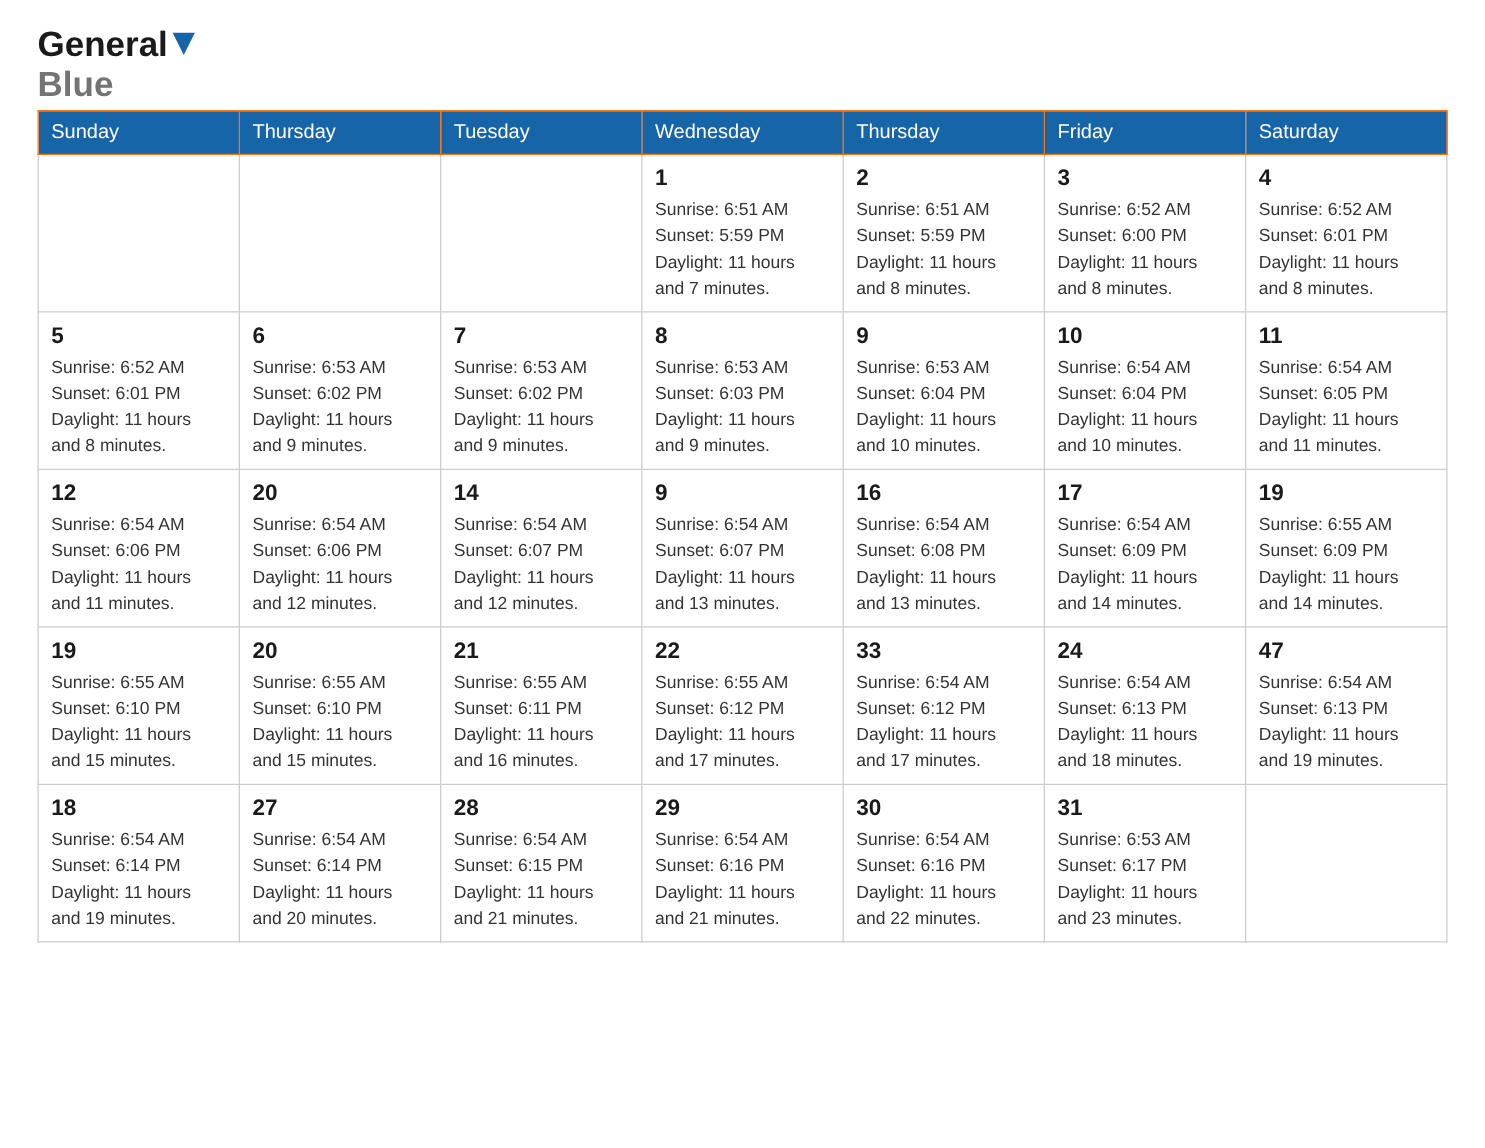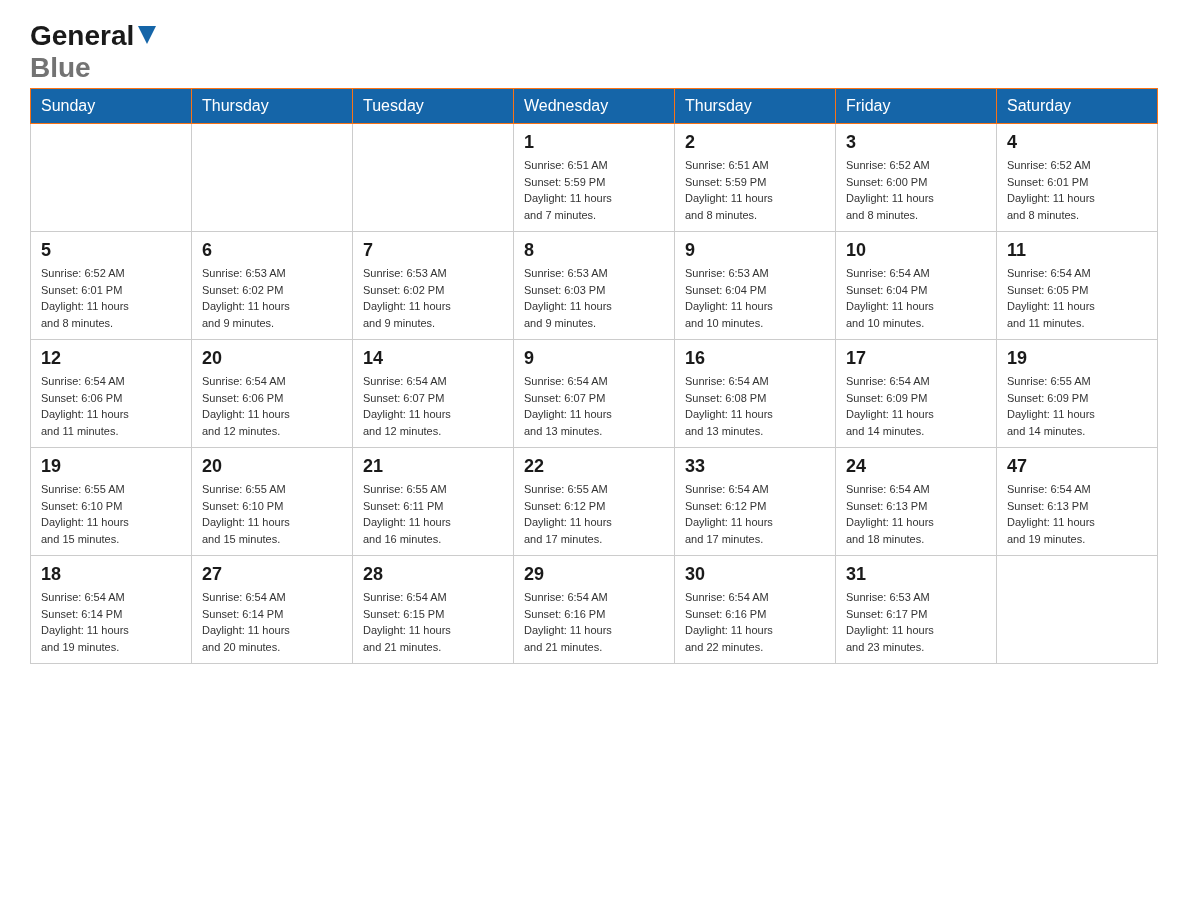--- a/index.html
+++ b/index.html
@@ -58,21 +58,21 @@
       width: 14.28%;
       min-height: 100px;
     }
     .day-number {
       font-size: 18px;
       font-weight: bold;
       color: #1a1a1a;
       margin-bottom: 4px;
     }
     .day-info {
-      font-size: 11px;
+      font-size: 14px;
       color: #333;
       line-height: 1.5;
     }
     .empty-cell {
       background: #fff;
     }
     .logo-row {
       display: flex;
       align-items: flex-start;
     }

